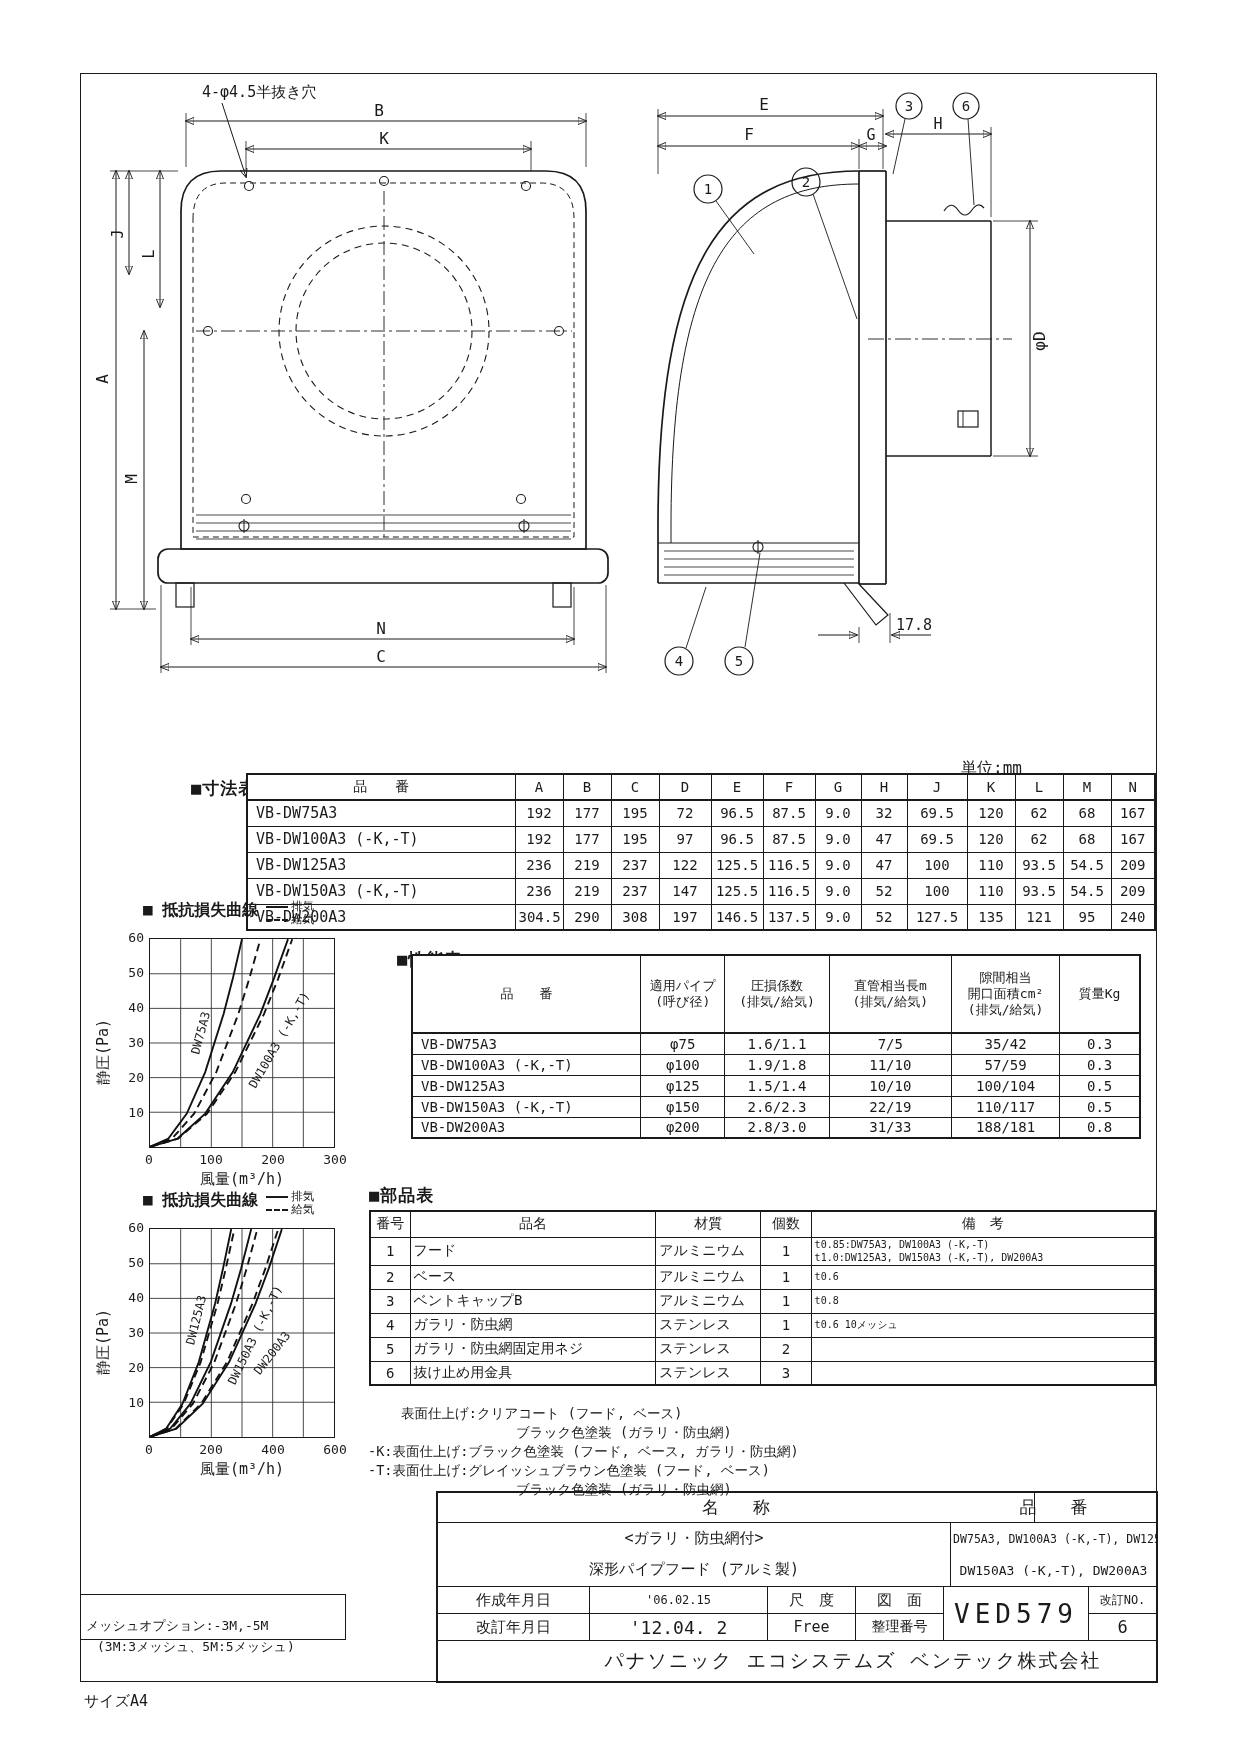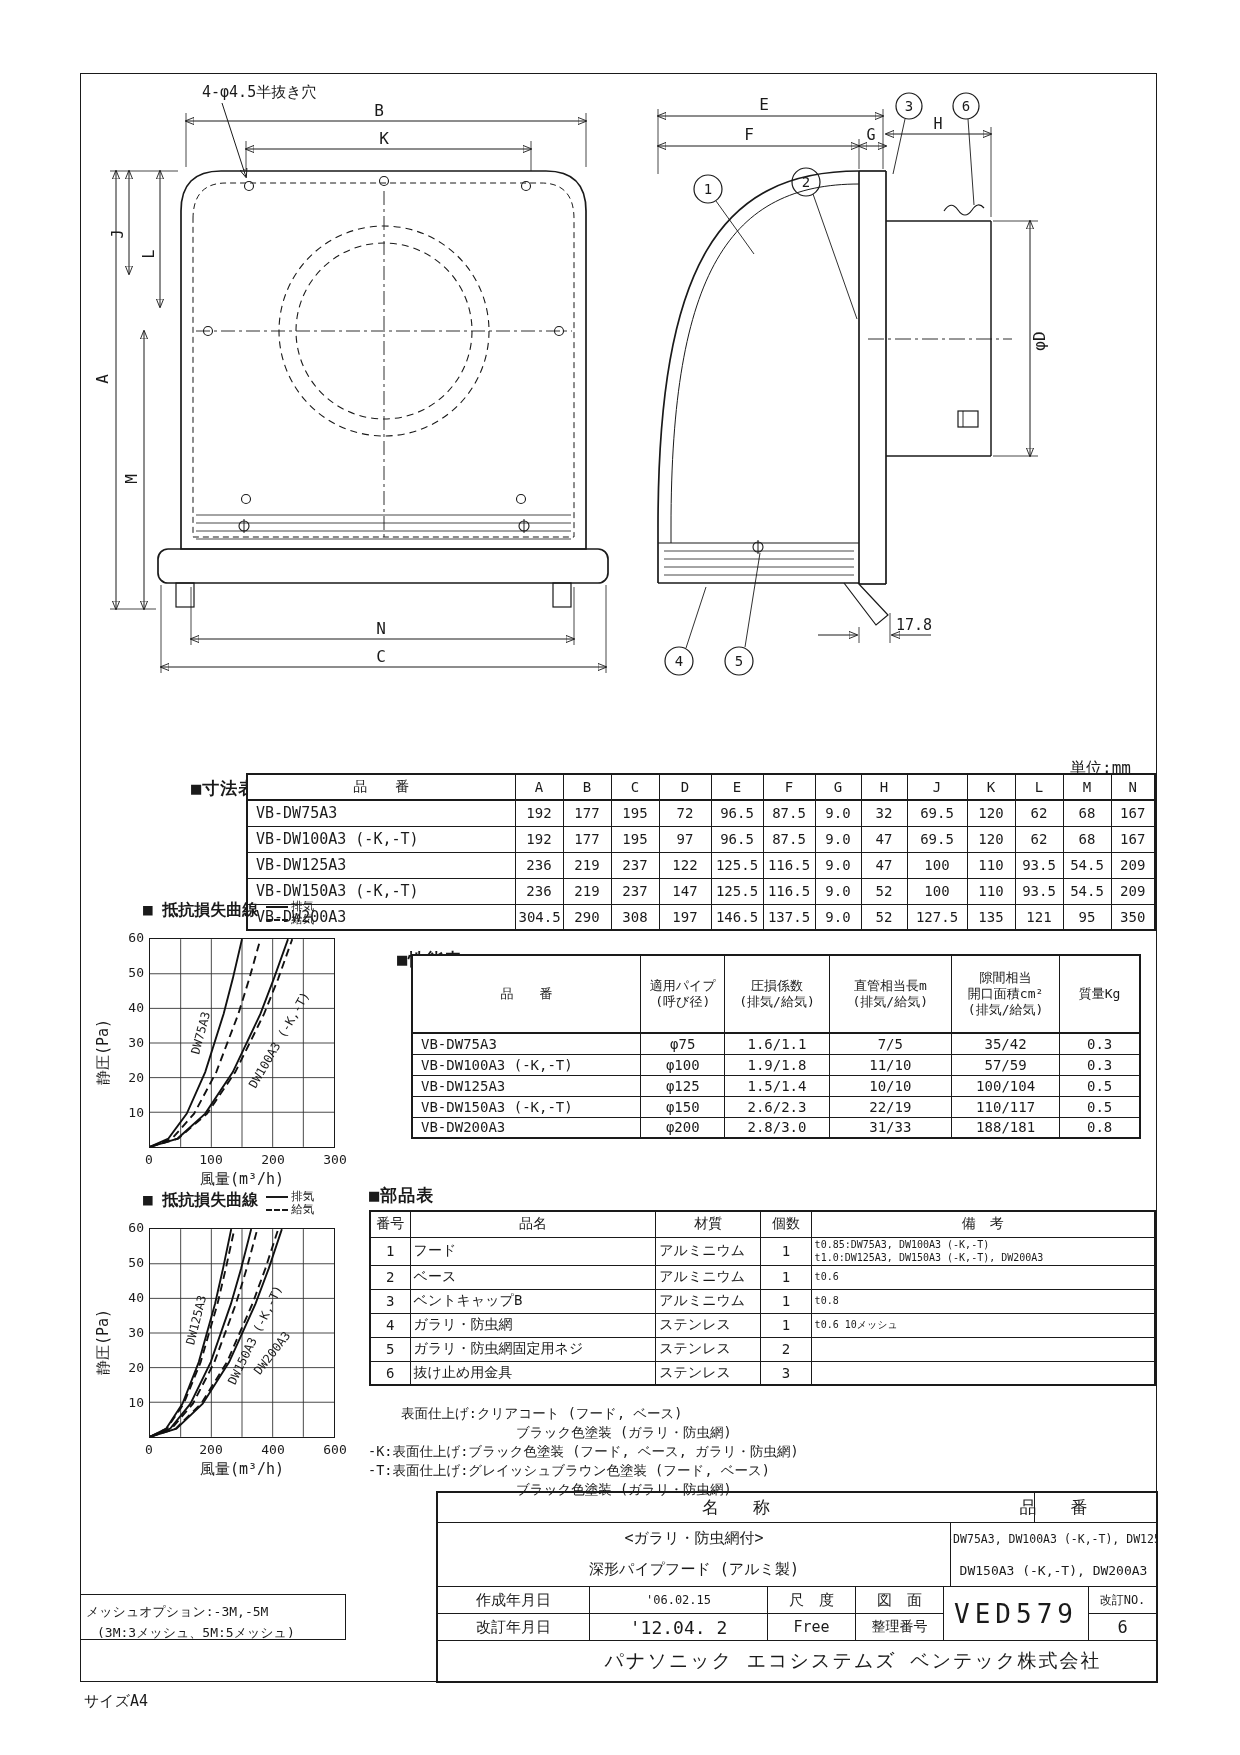--- a/index.html
+++ b/index.html
@@ -43,22 +43,22 @@
 .ytick{position:absolute;left:10px;width:38px;text-align:right;font-size:13px;height:14px;line-height:14px}
 .xtick{position:absolute;top:252px;font-size:13px;transform:translateX(-50%)}
 .xlabel{position:absolute;left:53px;top:270px;width:186px;text-align:center;font-size:15px}
 .ylabel{position:absolute;left:-2px;top:185px;transform-origin:0 0;transform:rotate(-90deg);font-size:15px;white-space:nowrap}
 .curve-label{position:absolute;font-size:12px;white-space:nowrap}
 
 .tb{position:absolute;left:355px;top:1417px;width:722px;height:192px;border:2px solid #1a1a1a}
 .tb .cell{position:absolute;overflow:hidden}
 .bR{border-right:1.6px solid #1a1a1a}.bB{border-bottom:1.6px solid #1a1a1a}
 .cc{display:flex;align-items:center;justify-content:center;text-align:center}
-.mesh-box{position:absolute;left:-1px;top:1520px;width:266px;height:46px;border:1.5px solid #1a1a1a;font-size:13px;line-height:21px;padding-top:6px}
-.unit-note{position:absolute;left:880px;top:684px;width:170px;text-align:right;font-size:16px}
+.mesh-box{position:absolute;left:-1px;top:1520px;width:266px;height:46px;border:1.5px solid #1a1a1a;font-size:13px;line-height:21px;padding-top:20px}
+.unit-note{position:absolute;left:880px;top:684px;width:170px;font-size:16px}
 .size-note{position:absolute;left:84px;top:1692px;font-size:15px}
 </style>
 </head>
 <body>
 
 <div class="sheet">
 <div class="frame">
 
   <svg class="abs" style="left:15px;top:5px" width="560" height="600" viewBox="0 0 560 600">
     <defs>
@@ -318,21 +318,21 @@
             <td>308</td>
             <td>197</td>
             <td>146.5</td>
             <td>137.5</td>
             <td>9.0</td>
             <td>52</td>
             <td>127.5</td>
             <td>135</td>
             <td>121</td>
             <td>95</td>
-            <td>350</td>
+            <td>240</td>
           </tr>
   </tbody>
       </table>
 
   <div class="sec-label" style="left:316px;top:874px">■性能表</div>
   <table class="dtable perf-table">
     <colgroup>
           <col style="width:228px">
           <col style="width:84px">
           <col style="width:104px">

